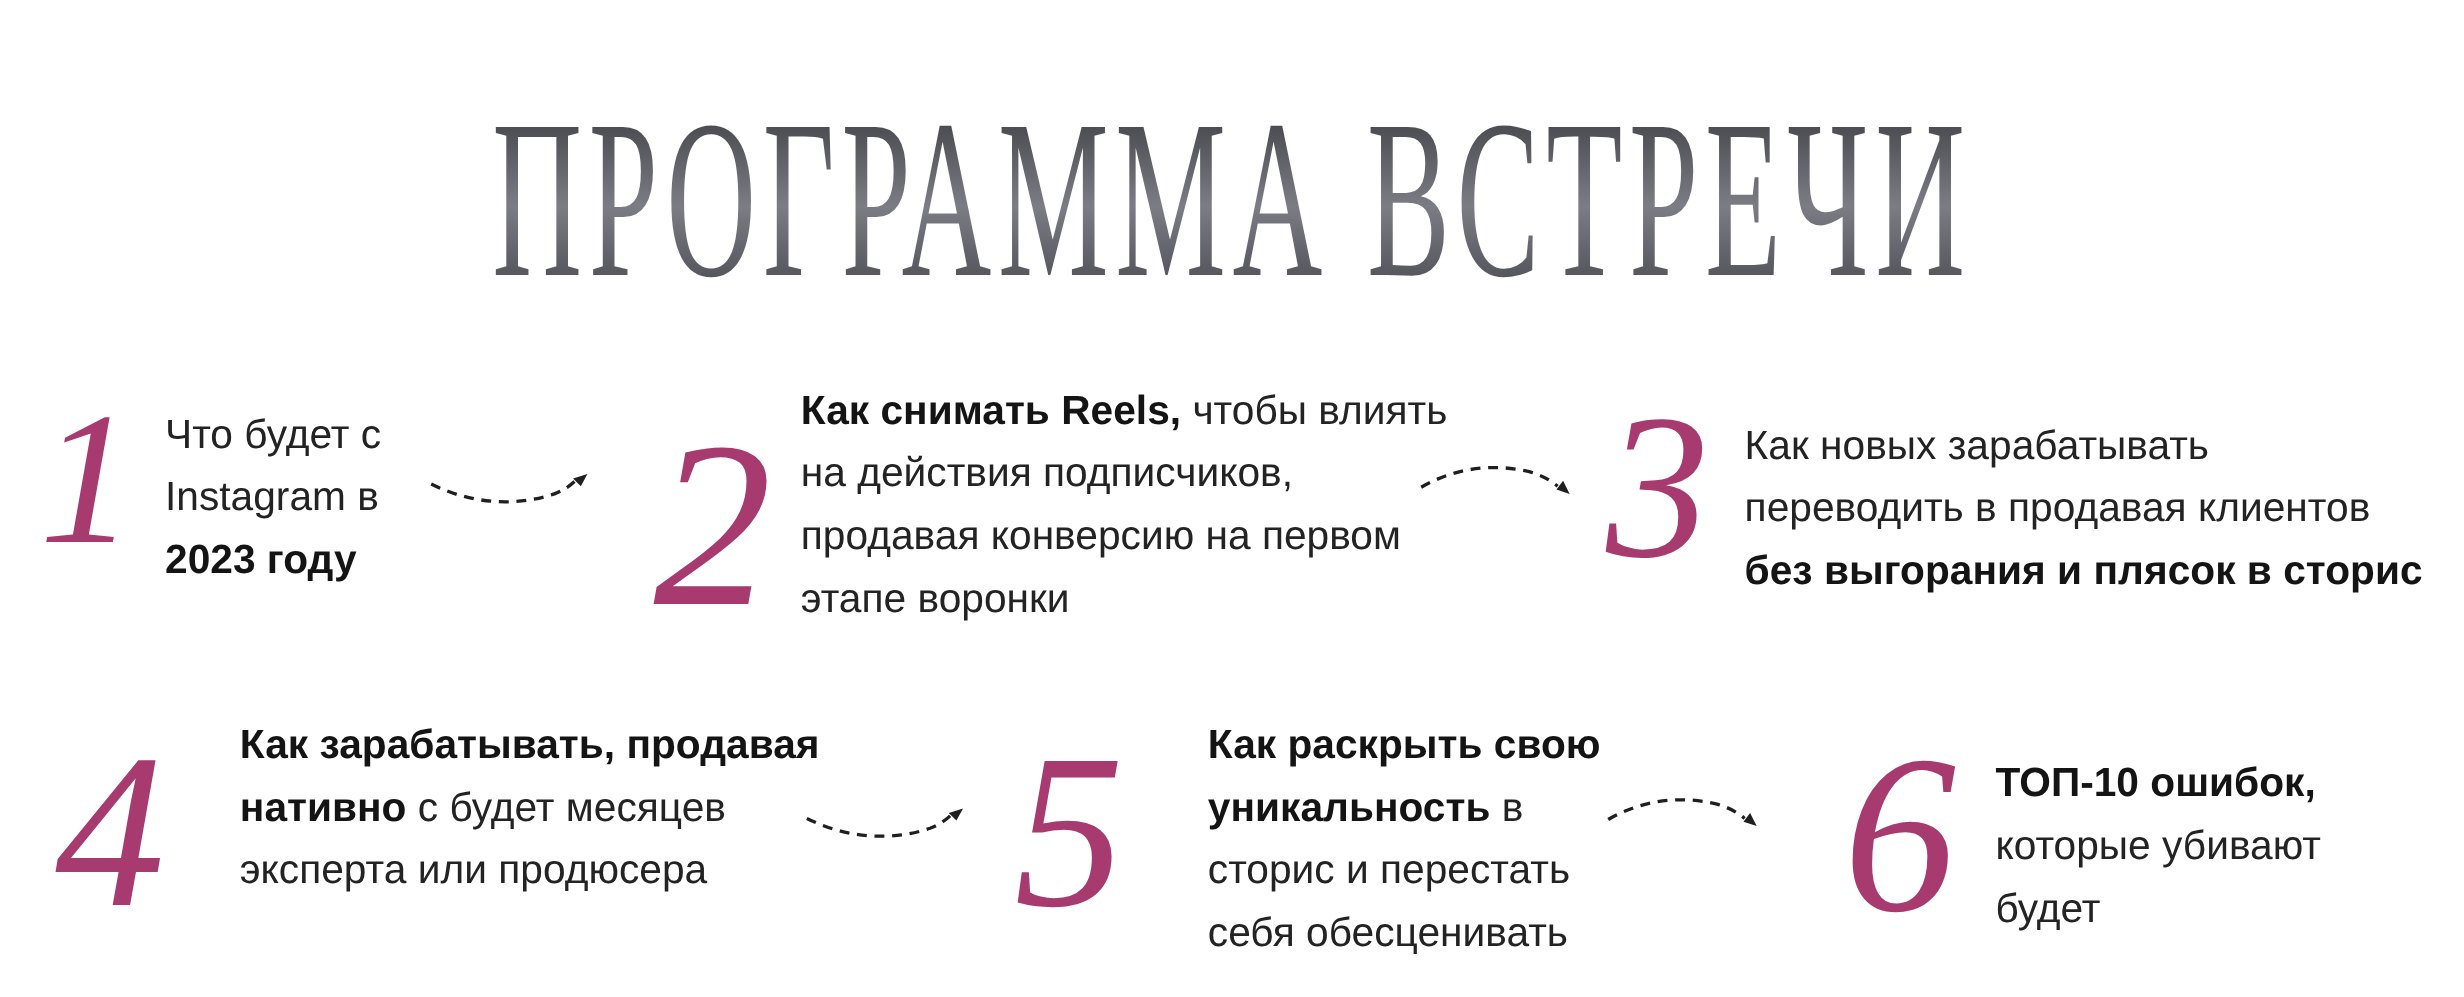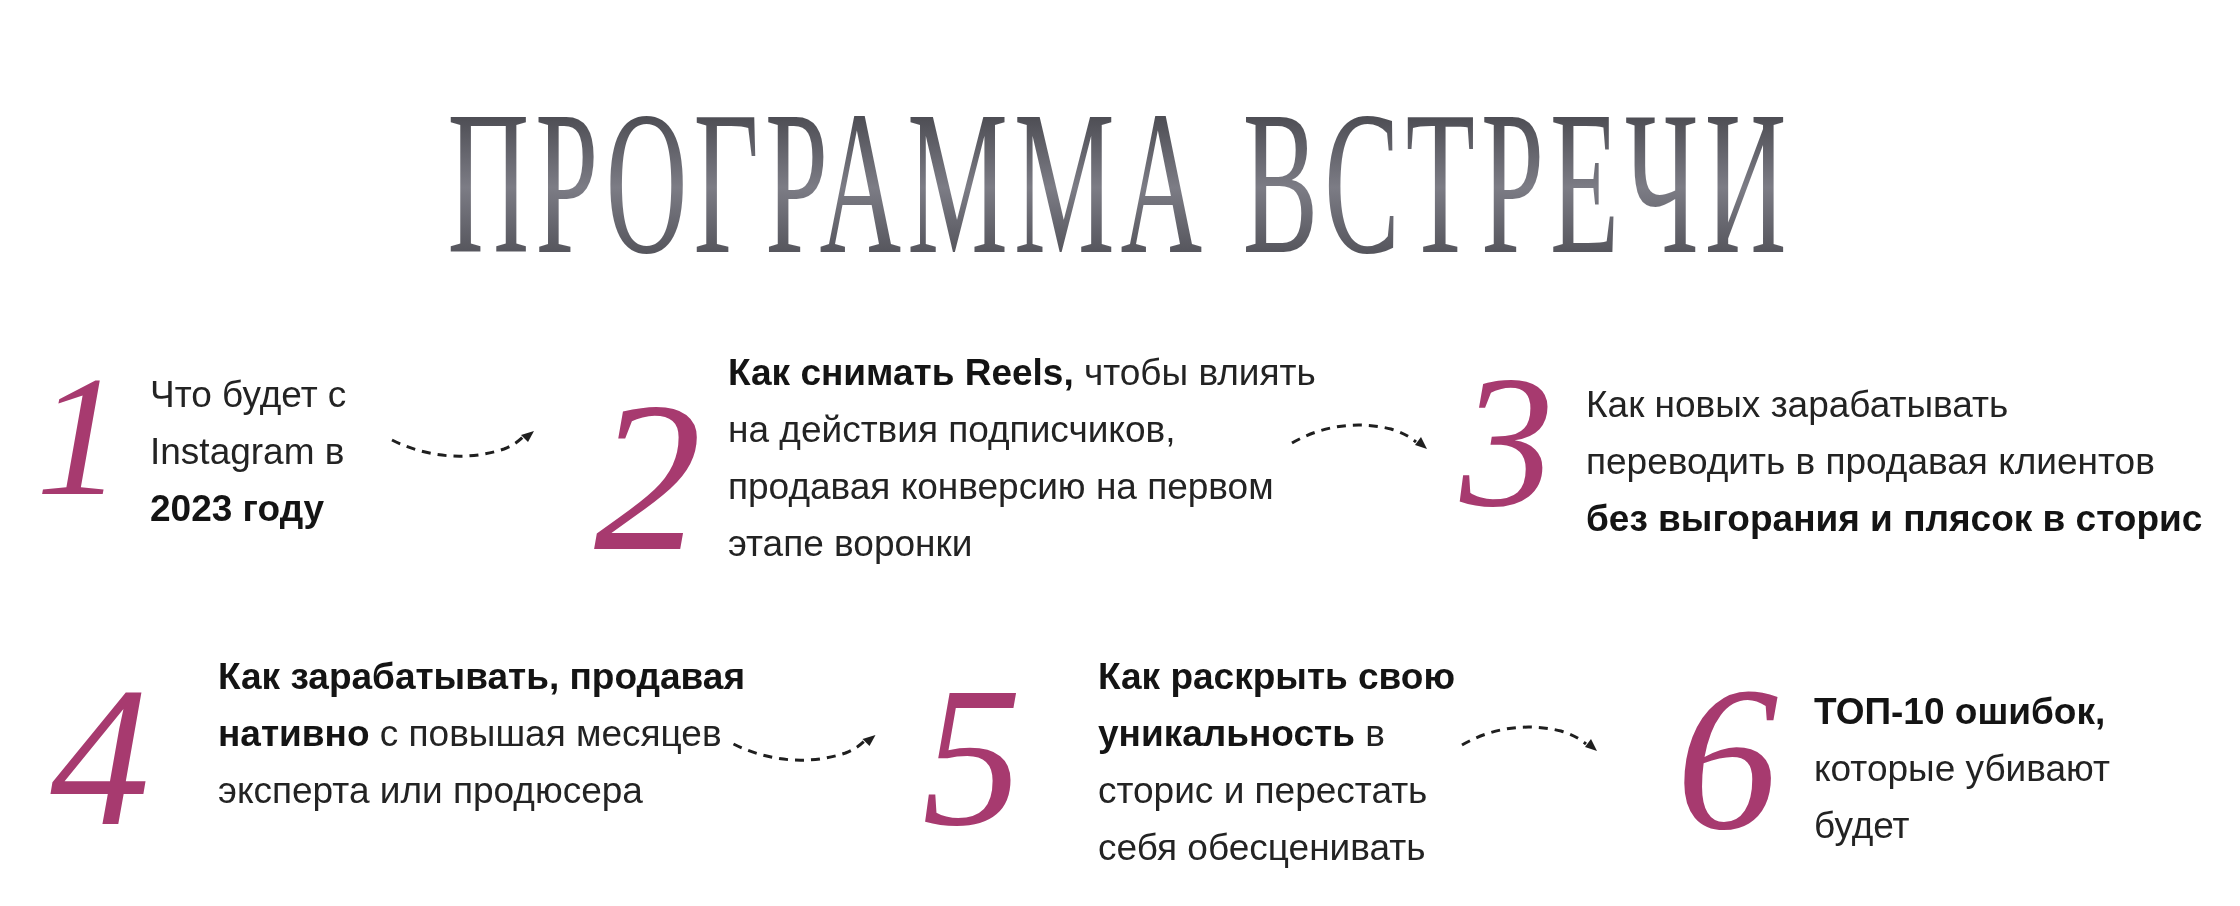--- a/index.html
+++ b/index.html
@@ -116,21 +116,21 @@
         <div class="line"><span>Как новых зарабатывать</span></div>
         <div class="line"><span>переводить в продавая клиентов</span></div>
         <div class="line"><span class="b">без выгорания и плясок в сторис</span></div>
       </div>
   </section>
 
   <section class="item item4">
     <div class="num">4</div>
     <div class="text">
         <div class="line"><span class="b">Как зарабатывать, продавая</span></div>
-        <div class="line"><span class="b">нативно</span><span> с повышая месяцев</span></div>
+        <div class="line"><span class="b">нативно</span><span> с будет месяцев</span></div>
         <div class="line"><span>эксперта или продюсера</span></div>
       </div>
   </section>
 
   <section class="item item5">
     <div class="num">5</div>
     <div class="text">
         <div class="line"><span class="b">Как раскрыть свою</span></div>
         <div class="line"><span class="b">уникальность</span><span> в</span></div>
         <div class="line"><span>сторис и перестать</span></div>

